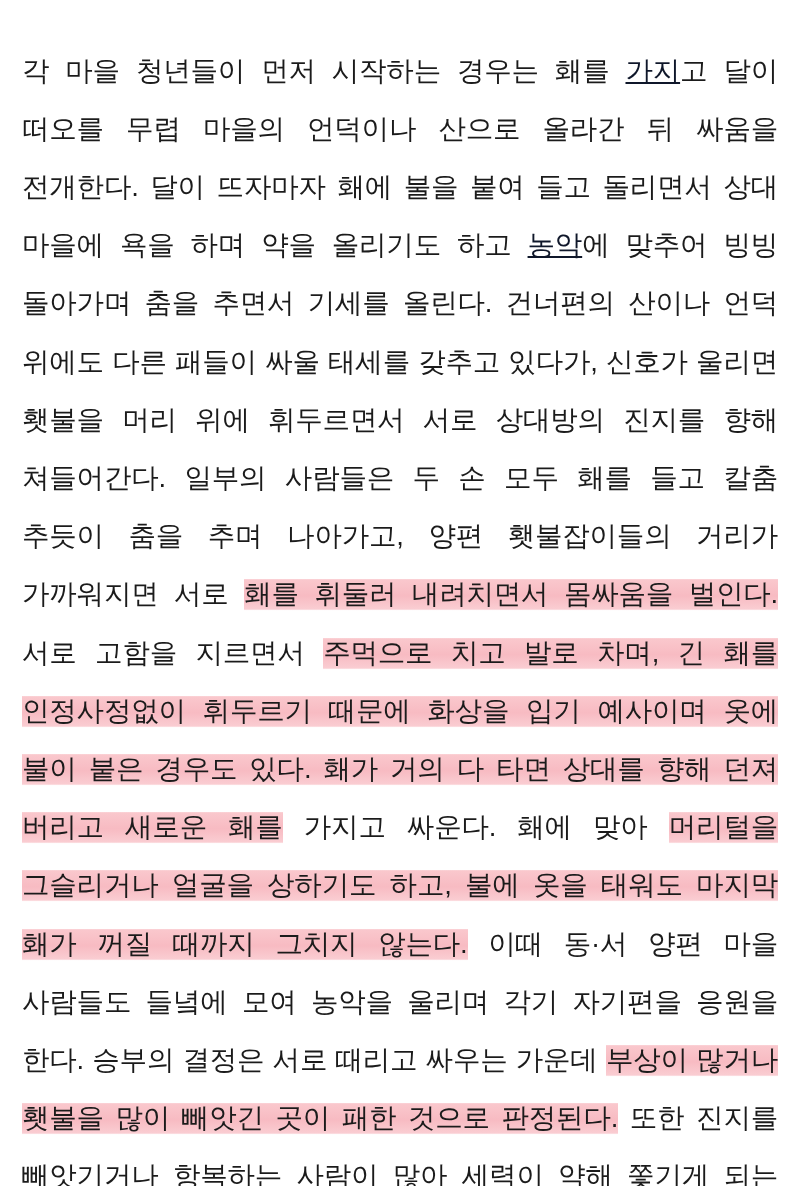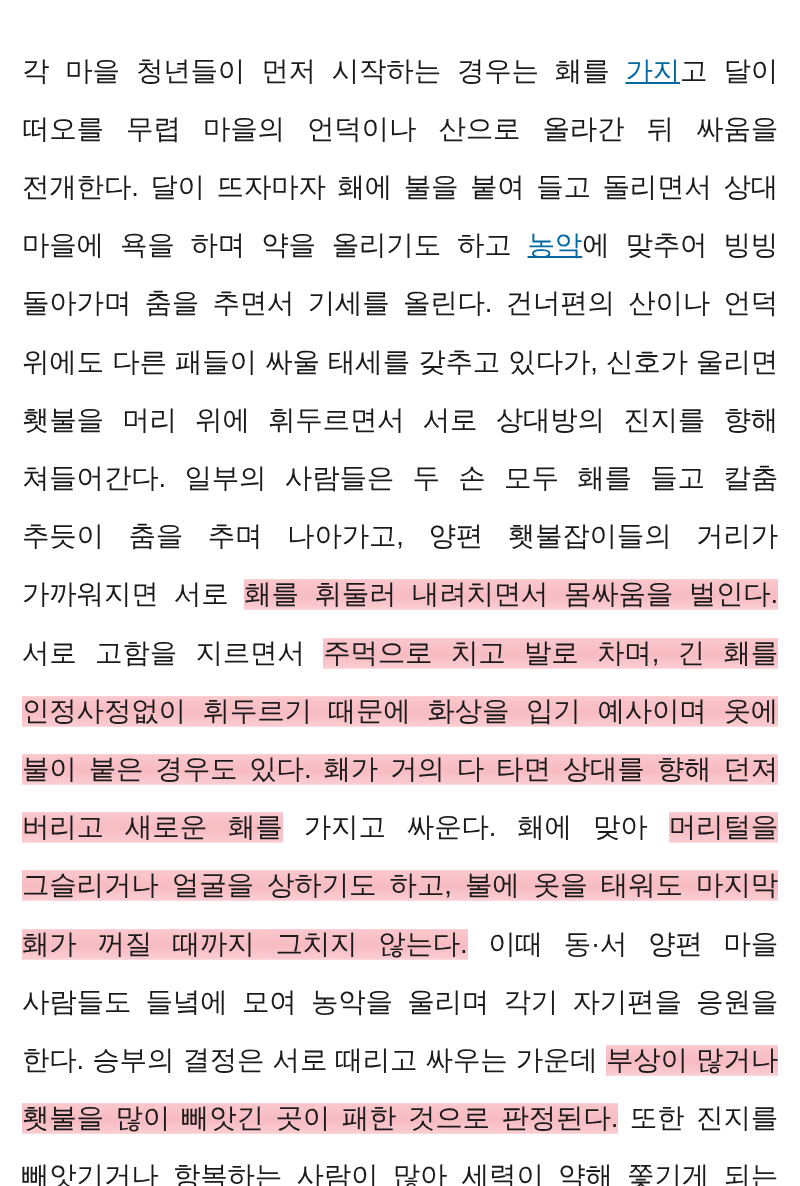--- a/index.html
+++ b/index.html
@@ -37,21 +37,21 @@
         rgba(249,190,196,0.85) 10%,
         rgba(247,181,189,0.92) 55%,
         rgba(249,196,202,0.85) 92%,
         rgba(249,196,202,0.0) 96%);
     border-radius: 2px;
     padding: 2px 0 3px 0;
     box-decoration-break: clone;
     -webkit-box-decoration-break: clone;
   }
   .lnk {
-    color: #0369a1;
+    color: #0f172a;
   }
 </style>
 </head>
 <body>
 
 <div class="page">
   <p class="body-text">
     <span>각 마을 청년들이 먼저 시작하는 경우는 홰를 </span><a class="lnk" href="#">가지</a><span>고 달이 떠오를 무렵 마을의 언덕이나 산으로 올라간 뒤 싸움을 전개한다. 달이 뜨자마자 홰에 불을 붙여 들고 돌리면서 상대 마을에 욕을 하며 약을 올리기도 하고 </span><a class="lnk" href="#">농악</a><span>에 맞추어 빙빙 돌아가며 춤을 추면서 기세를 올린다. 건너편의 산이나 언덕 위에도 다른 패들이 싸울 태세를 갖추고 있다가, 신호가 울리면 횃불을 머리 위에 휘두르면서 서로 상대방의 진지를 향해 쳐들어간다. 일부의 사람들은 두 손 모두 홰를 들고 칼춤 추듯이 춤을 추며 나아가고, 양편 횃불잡이들의 거리가 가까워지면 서로 </span><span class="hl">홰를 휘둘러 내려치면서 몸싸움을 벌인다.</span><span> 서로 고함을 지르면서 </span><span class="hl">주먹으로 치고 발로 차며, 긴 홰를 인정사정없이 휘두르기 때문에 화상을 입기 예사이며 옷에 불이 붙은 경우도 있다. 홰가 거의 다 타면 상대를 향해 던져 버리고 새로운 홰를</span><span> 가지고 싸운다. 홰에 맞아 </span><span class="hl">머리털을 그슬리거나 얼굴을 상하기도 하고, 불에 옷을 태워도 마지막 홰가 꺼질 때까지 그치지 않는다.</span><span> 이때 동·서 양편 마을 사람들도 들녘에 모여 농악을 울리며 각기 자기편을 응원을 한다. 승부의 결정은 서로 때리고 싸우는 가운데 </span><span class="hl">부상이 많거나 횃불을 많이 빼앗긴 곳이 패한 것으로 판정된다.</span><span> 또한 진지를 빼앗기거나 항복하는 사람이 많아 세력이 약해 쫓기게 되는 마을이 패배한다.</span>
   </p>
 </div>

